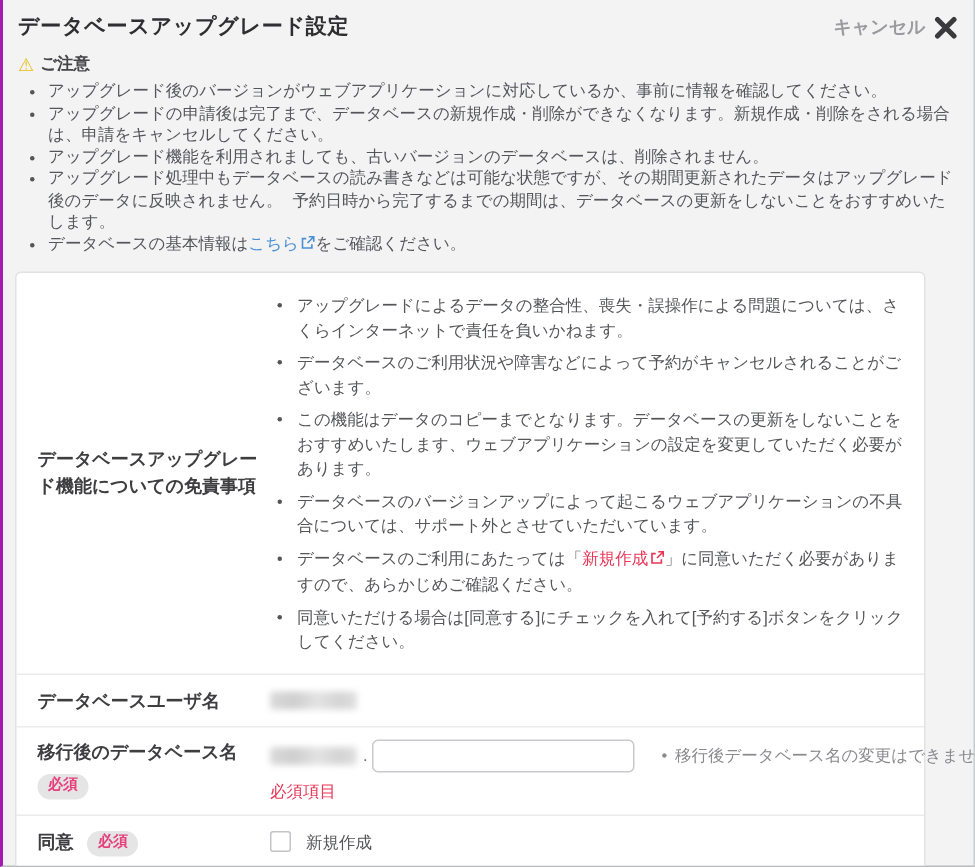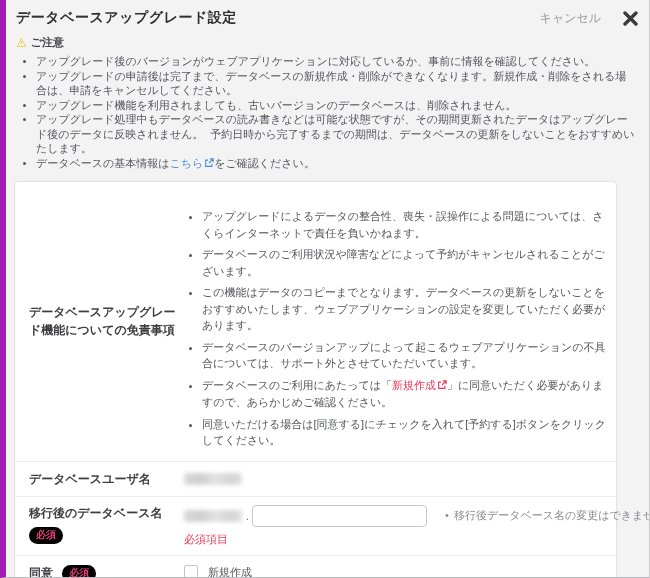--- a/index.html
+++ b/index.html
@@ -3,34 +3,34 @@
 <meta charset="utf-8">
 <style>
   * { margin:0; padding:0; box-sizing:border-box; }
   html,body { background:#e9e9ea; }
   body { font-family:"Liberation Sans","DejaVu Sans",sans-serif; }
 
   .page {
     position:relative;
     width:650px; height:578px;
     background:#f3f3f4;
-    border-left:6px solid #a21caf;
+    border-left:2px solid #a21caf;
     border-right:1px solid #c9cccd;
     border-bottom:1px solid #b9bcbd;
     overflow:hidden;
     color:#55565a;
   }
 
   
   .header {
     display:flex; align-items:flex-start; justify-content:space-between;
     padding:9px 10px 0 10px;
   }
   .page-title { font-size:14px; font-weight:bold; color:#2f2f31; letter-spacing:.5px; }
-  .header-right { display:flex; align-items:center; gap:20px; }
+  .header-right { display:flex; align-items:center; gap:4px;font-weight:bold; }
   .cancel-link { font-size:12px; color:#9b9b9f; cursor:pointer; }
   .close-btn { width:18px; height:18px; display:inline-flex; align-items:center; justify-content:center; cursor:pointer; }
   .close-btn svg { display:block; }
 
   
   .notice { margin:8px 12px 0 10px; }
   .notice-heading { font-size:11px; font-weight:bold; color:#454549; display:flex; align-items:center; gap:4px; }
   .warning-icon { color:#e8bb0d; font-size:12px; line-height:1; }
   .notice-list { margin:5px 0 0 6px; padding-left:14px; font-size:11px; line-height:1.32; color:#55565a; }
   .notice-list li { margin:0;font-family:Liberation Mono, monospace; }
@@ -49,35 +49,35 @@
   .frow:first-child { border-top:none; }
   .fcell-label {
     width:169px; flex:0 0 169px;
     padding:8px 4px 8px 14px;
     font-size:12px; font-weight:bold; color:#3e3e41; line-height:1.5;
   }
   .fcell-content { flex:1; padding:8px 10px 8px 0; font-size:11px; }
 
   .row-disclaimer { align-items:center; }
   .row-disclaimer .fcell-content { padding-top:14px; padding-bottom:12px; }
-  .disclaimer-list { padding-left:18px; line-height:1.5; color:#55565a;margin-top:12px; }
+  .disclaimer-list { padding-left:18px; line-height:1.5; color:#55565a; }
   .disclaimer-list li { margin-bottom:5px; }
   .disclaimer-list li:last-child { margin-bottom:0; }
 
   .redacted {
     display:inline-block; width:58px; height:12px; border-radius:2px;
     background:linear-gradient(90deg,#c6c6c6,#b5b5b5 28%,#d4d4d4 55%,#bdbdbd 80%,#cfcfcf);
     filter:blur(2px); opacity:.65; vertical-align:middle;
   }
 
   .row-compact { min-height:35px; }
   .row-dbname { align-items:flex-start; }
   .row-dbname .fcell-label { padding-top:7px; }
   .badge-required {
-    display:inline-block; background:#000000; color:#e5407a;
+    display:inline-block; background:#e5e5e5; color:#e5407a;
     font-size:10px; font-weight:bold; line-height:1;
     padding:3px 7px 4px; border-radius:9px; vertical-align:1px;
   }
   .badge-block { margin-top:4px; }
 
   .dbname-line { display:flex; align-items:center; }
   .dot-sep { color:#6a6a6e; font-size:11px; margin:0 3px 0 4px; }
   .text-input {
     width:175px; height:22px;
     border:1px solid #c9c9cd; border-radius:4px;

